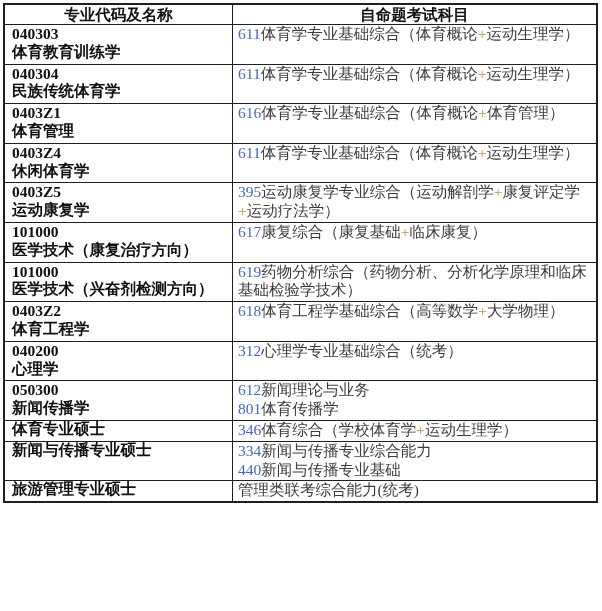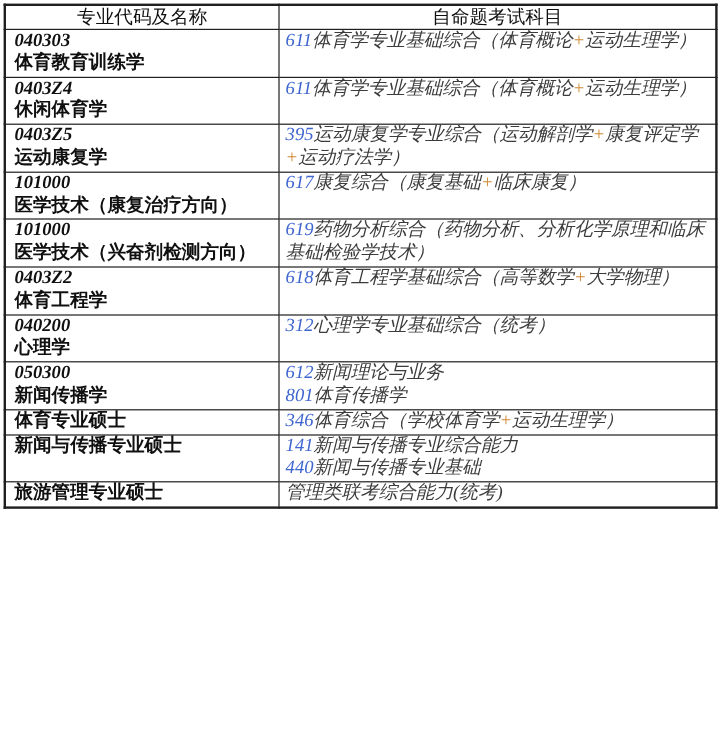--- a/index.html
+++ b/index.html
@@ -15,21 +15,21 @@
     border-collapse:collapse;
     table-layout:fixed;
   }
   .exam-table,.exam-table th,.exam-table td{
     border:1px solid #1f1f1f;
   }
   .exam-table{border:2px solid #1f1f1f;}
   th.col-major{width:227px;}
   th{
     font-size:15.5px;
-    font-weight:normal;
+    font-weight:bold;
     color:#101010;
     text-align:center;
     height:19px;
     padding:0;
     line-height:19px;
   }
   td{
     vertical-align:top;
     padding:0 0 1px 0;
     font-size:15.5px;
@@ -38,23 +38,22 @@
   td.major-cell{
     font-weight:bold;
     color:#101010;
     padding-left:7px;
     padding-right:4px;
   }
   td.subjects-cell{
     color:#3c3c3c;
     padding-left:5px;
     padding-right:4px;
-    font-style:italic;
   }
-  .code-line{display:block;font-style:italic;}
+  .code-line{display:block;}
   .name-line{display:block;font-family:Liberation Mono, monospace;}
   .subject-line{display:block;}
   .num{color:var(--num-color,#3f66cf);}
   .plus{color:var(--plus-color,#d08a35);}
 </style>
 </head>
 <body>
 
 <table class="exam-table">
   <thead>
@@ -64,20 +63,38 @@
     </tr>
   </thead>
   <tbody>
       <tr>
         <td class="major-cell">
           <span class="code-line">040303</span>
           <span class="name-line">体育教育训练学</span>
         </td>
         <td class="subjects-cell">
           <span class="subject-line"><span class="num">611</span>体育学专业基础综合（体育概论<span class="plus">+</span>运动生理学）</span>
+        </td>
+      </tr>
+      <tr>
+        <td class="major-cell">
+          <span class="code-line">040304</span>
+          <span class="name-line">民族传统体育学</span>
+        </td>
+        <td class="subjects-cell">
+          <span class="subject-line"><span class="num">611</span>体育学专业基础综合（体育概论<span class="plus">+</span>运动生理学）</span>
+        </td>
+      </tr>
+      <tr>
+        <td class="major-cell">
+          <span class="code-line">0403Z1</span>
+          <span class="name-line">体育管理</span>
+        </td>
+        <td class="subjects-cell">
+          <span class="subject-line"><span class="num">616</span>体育学专业基础综合（体育概论<span class="plus">+</span>体育管理）</span>
         </td>
       </tr>
       <tr>
         <td class="major-cell">
           <span class="code-line">0403Z4</span>
           <span class="name-line">休闲体育学</span>
         </td>
         <td class="subjects-cell">
           <span class="subject-line"><span class="num">611</span>体育学专业基础综合（体育概论<span class="plus">+</span>运动生理学）</span>
         </td>
@@ -143,21 +160,21 @@
         </td>
         <td class="subjects-cell">
           <span class="subject-line"><span class="num">346</span>体育综合（学校体育学<span class="plus">+</span>运动生理学）</span>
         </td>
       </tr>
       <tr>
         <td class="major-cell">
           <span class="name-line">新闻与传播专业硕士</span>
         </td>
         <td class="subjects-cell">
-          <span class="subject-line"><span class="num">141</span>新闻与传播专业综合能力</span>
+          <span class="subject-line"><span class="num">334</span>新闻与传播专业综合能力</span>
           <span class="subject-line"><span class="num">440</span>新闻与传播专业基础</span>
         </td>
       </tr>
       <tr>
         <td class="major-cell">
           <span class="name-line">旅游管理专业硕士</span>
         </td>
         <td class="subjects-cell">
           <span class="subject-line">管理类联考综合能力(统考)</span>
         </td>

